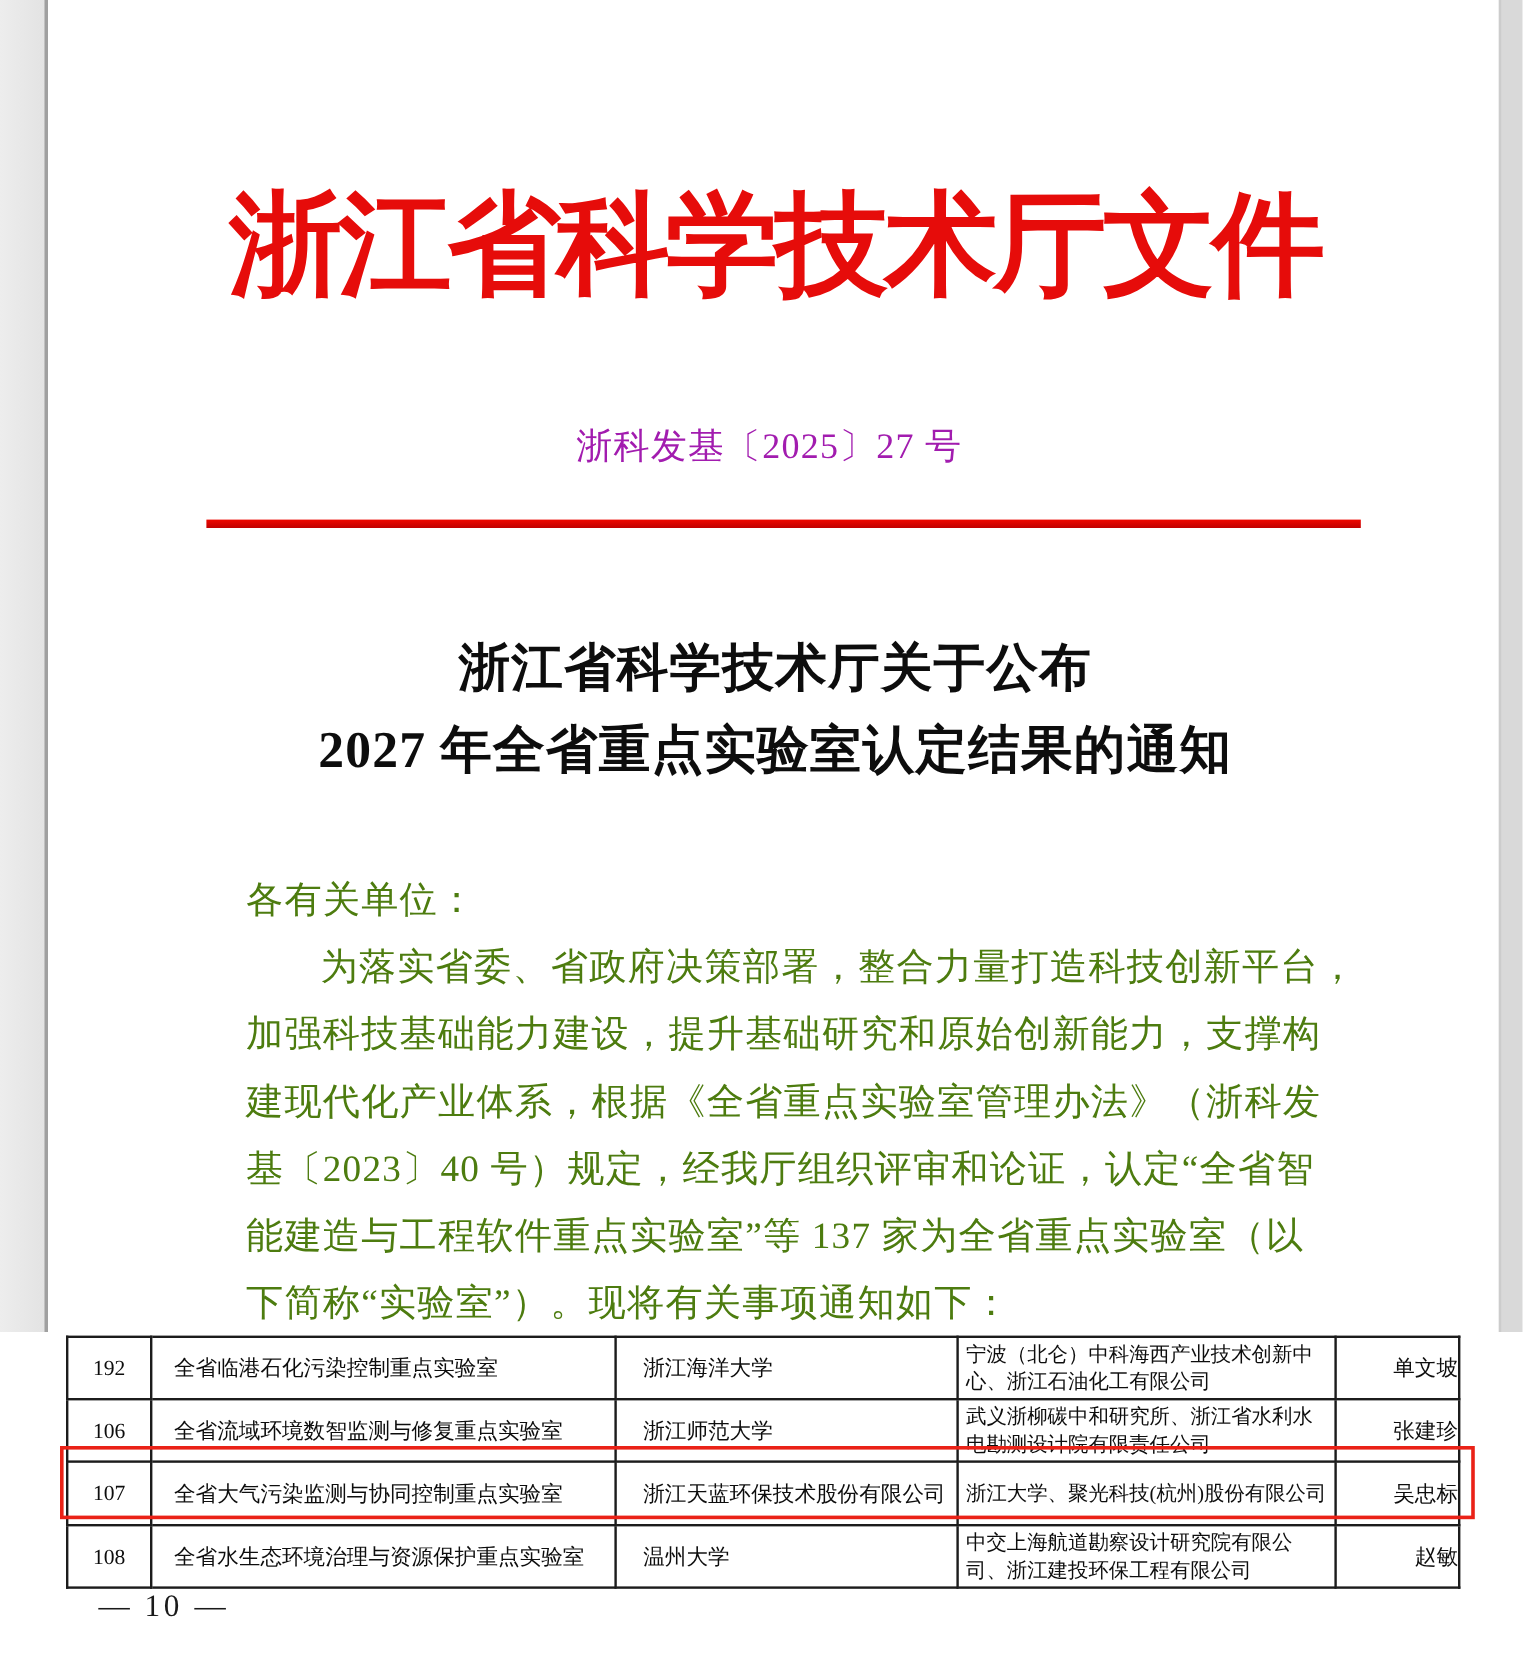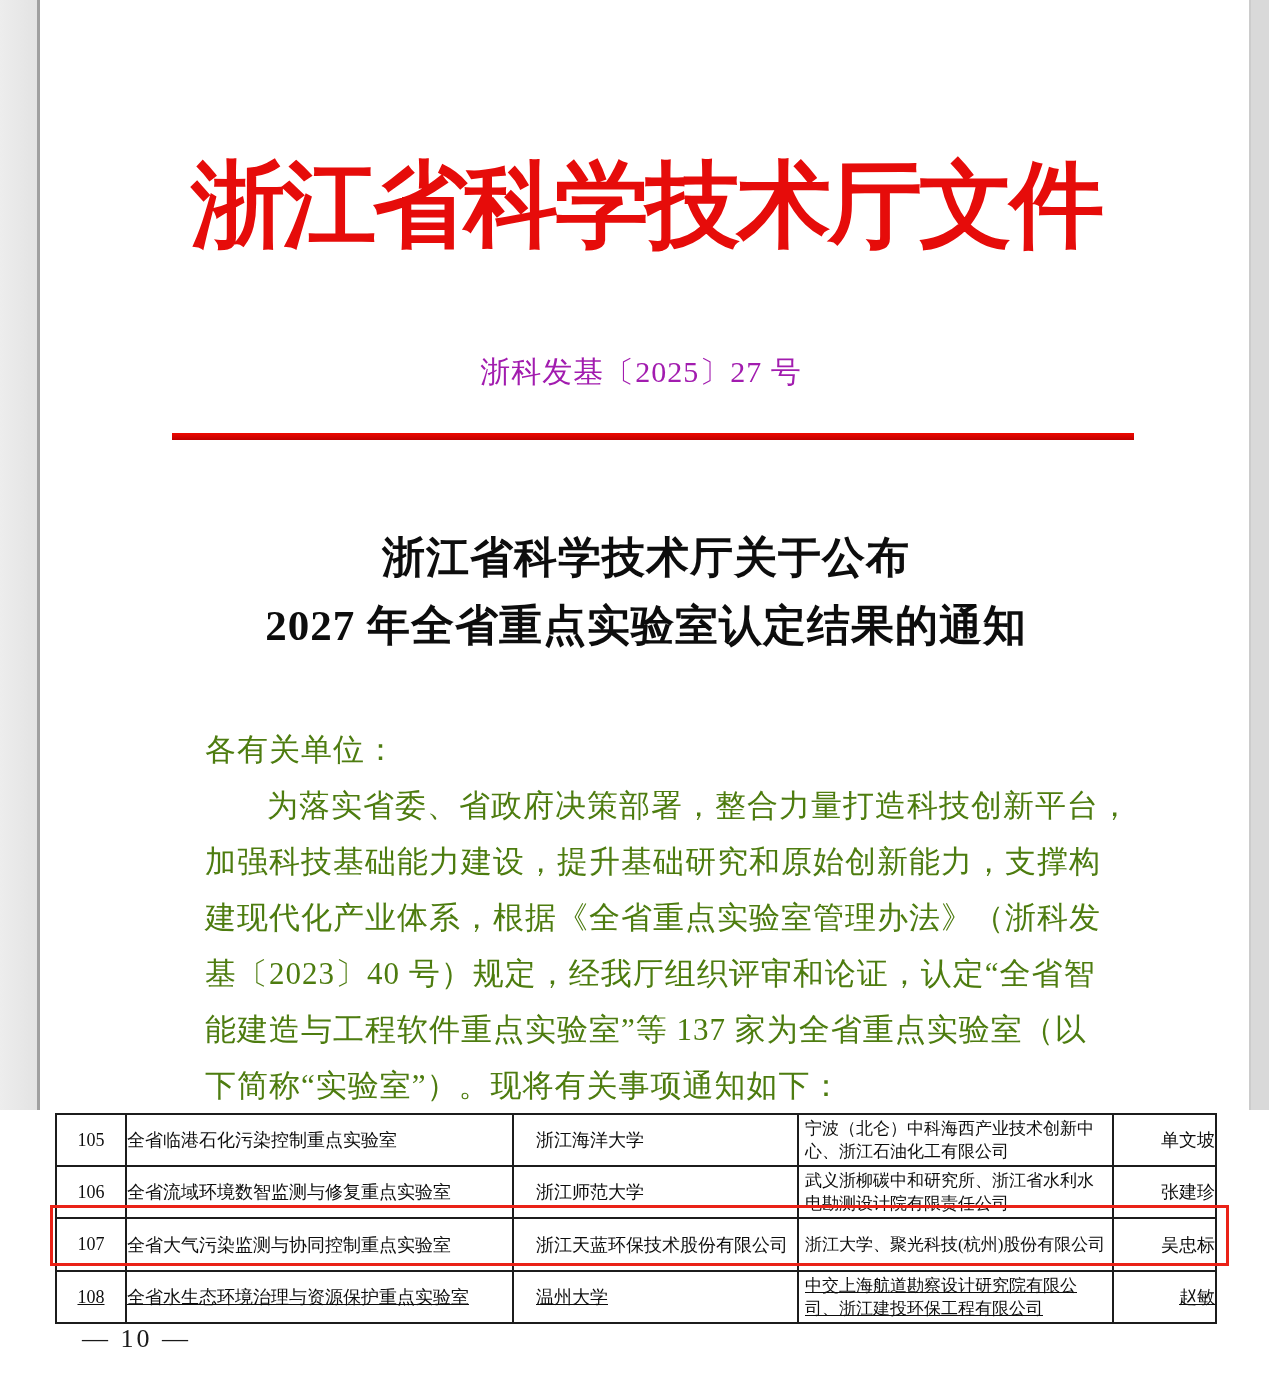--- a/index.html
+++ b/index.html
@@ -90,28 +90,28 @@
     border: 2px solid #1c1c1c;
     vertical-align: middle;
     overflow: hidden;
   }
   .col-no   { width: 70px; }
   .col-lab  { width: 387px; }
   .col-host { width: 285px; }
   .col-part { width: 315px; }
   .col-lead { width: 103px; }
   .cell-no   { text-align: center; }
-  .cell-lab  { }
+  .cell-lab  { padding-left: 18px; }
   .cell-host { padding-left: 22px; }
   .cell-part { padding: 2px 6px; font-size: 17px; line-height: 23px; border-radius: 11px; }
   .cell-lead { text-align: right; }
   .row-h1 { height: 48px; }
   .row-h2 { height: 48px; }
   .row-h3 { height: 53px; }
-  .row-h4 { height: 48px; text-decoration: underline; }
+  .row-h4 { height: 48px; }
   .highlight-box {
     position: absolute;
     left: 50px; top: 1205px;
     width: 1179px; height: 61px;
     border: 3px solid #ea2217;
     pointer-events: none;
   }
   .page-number {
     position: absolute;
     left: 82px; top: 1324px;
@@ -152,21 +152,21 @@
   <table class="doc-table">
     <colgroup>
       <col class="col-no">
         <col class="col-lab">
         <col class="col-host">
         <col class="col-part">
         <col class="col-lead">
     </colgroup>
     <tbody>
       <tr class="row-h1">
-        <td class="cell-no">105</td>
+        <td class="cell-no">192</td>
         <td class="cell-lab">全省临港石化污染控制重点实验室</td>
         <td class="cell-host">浙江海洋大学</td>
         <td class="cell-part">宁波（北仑）中科海西产业技术创新中心、浙江石油化工有限公司</td>
         <td class="cell-lead">单文坡</td>
       </tr>
       <tr class="row-h2">
         <td class="cell-no">106</td>
         <td class="cell-lab">全省流域环境数智监测与修复重点实验室</td>
         <td class="cell-host">浙江师范大学</td>
         <td class="cell-part">武义浙柳碳中和研究所、浙江省水利水电勘测设计院有限责任公司</td>

